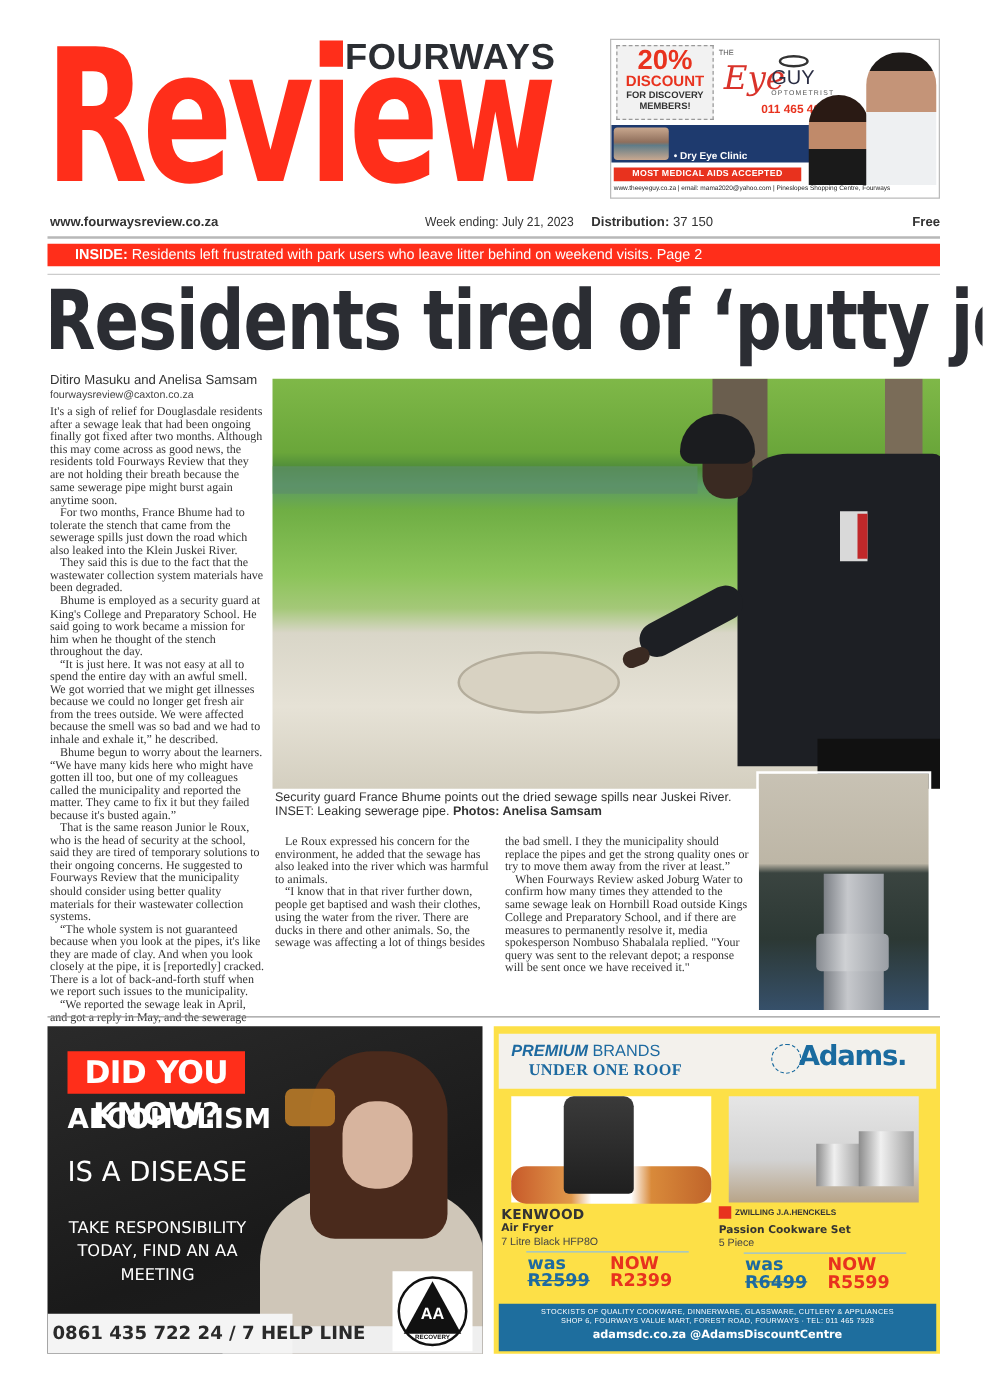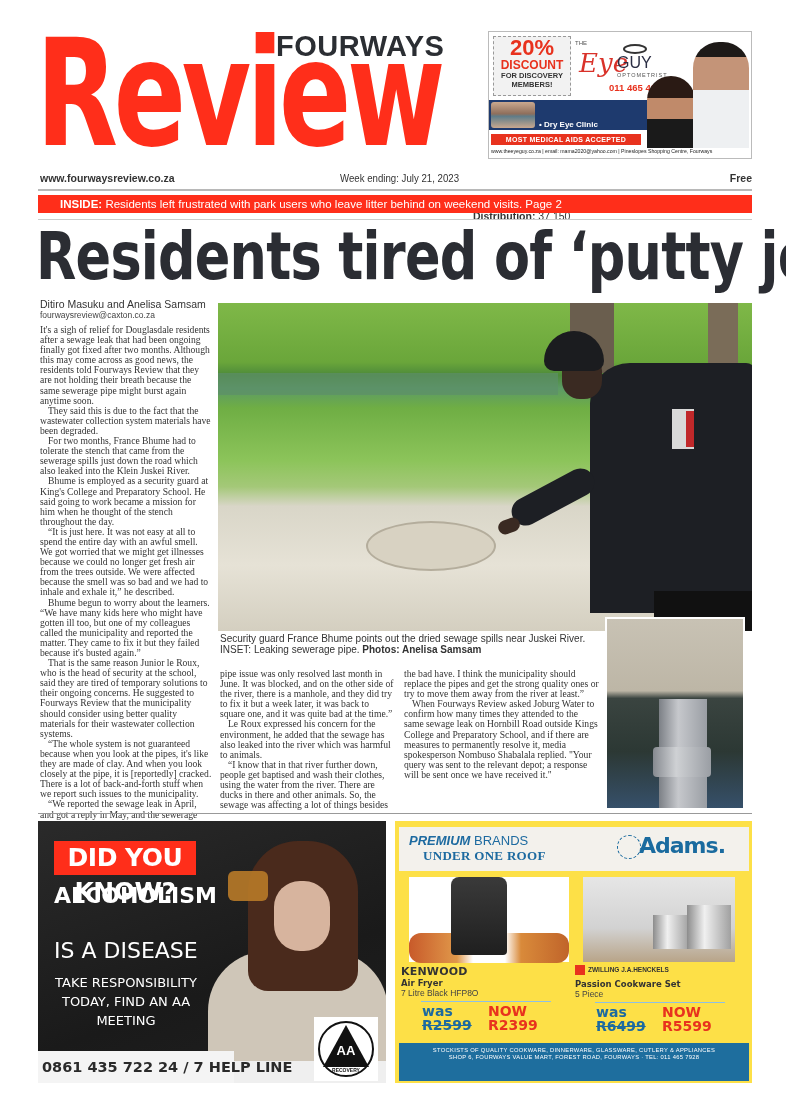--- a/index.html
+++ b/index.html
@@ -31,21 +31,21 @@
   .eye-foot { position: absolute; left: 2px; top: 116px; font-size: 5.2px; color: #222; white-space: nowrap; }
   .eye-people { position: absolute; left: 150px; top: 0; width: 114px; height: 114px; }
   .eye-people .p1 { position: absolute; left: 8px; top: 44px; width: 48px; height: 72px; border-radius: 24px 24px 0 0; background: linear-gradient(180deg,#2a1a14 0 30%,#c08a6a 30% 60%,#1a1a1a 60%); }
   .eye-people .p2 { position: absolute; left: 54px; top: 10px; width: 56px; height: 106px; border-radius: 26px 26px 0 0; background: linear-gradient(180deg,#1e1a18 0 14%,#c49478 14% 45%,#eef0f2 45%); }
 
   
   .infoline { position: absolute; left: 40px; top: 172px; width: 712px; height: 14px; font-size: 10.5px; font-weight: 700; color: #333; font-family: "Liberation Sans", sans-serif; }
   .infoline span { position: absolute; top: 0; white-space: nowrap; }
   .infoline .site { left: 0; }
   .infoline .week { left: 300px; font-weight: 400; transform: scaleX(0.92); transform-origin: left; }
-  .infoline .dist { left: 433px; margin-top: 38px; }
+  .infoline .dist { left: 433px; }
   .infoline .dist b { font-weight: 700; }
   .infoline .dist i { font-style: normal; font-weight: 400; }
   .infoline .free { right: 0; }
   .rule1 { position: absolute; left: 38px; top: 189px; width: 714px; height: 2px; background: #b8b8b8; }
   .inside-bar { position: absolute; left: 38px; top: 195px; width: 714px; height: 18px; background: #ff2e1a; color: #fff; font-size: 11.5px; line-height: 18px; padding-left: 22px; white-space: nowrap; }
   .inside-bar b { font-weight: 700; }
   .rule2 { position: absolute; left: 38px; top: 219px; width: 714px; height: 1px; background: #ccc; }
 
   
   .headline { position: absolute; left: 36px; top: 222px; width: 720px; height: 70px; font-family: "DejaVu Sans", sans-serif; font-weight: 700; font-size: 66px; line-height: 70px; color: #2b2d33; white-space: nowrap; transform: scaleX(0.795); transform-origin: left top; letter-spacing: -1px; }
@@ -92,21 +92,21 @@
   .aa-ad { position: absolute; left: 38px; top: 821px; width: 348px; height: 262px; overflow: hidden; background: linear-gradient(160deg,#2a2a2a,#1a1a1a 60%,#202020); }
   .aa-woman { position: absolute; left: 170px; top: 20px; width: 180px; height: 240px; }
   .aa-hair { position: absolute; left: 40px; top: 0; width: 110px; height: 150px; border-radius: 50px 50px 20px 20px; background: #4a2a1c; }
   .aa-face { position: absolute; left: 66px; top: 40px; width: 56px; height: 70px; border-radius: 26px; background: #d7b49e; }
   .aa-body { position: absolute; left: 0; top: 110px; width: 180px; height: 140px; border-radius: 60px 60px 0 0; background: #cfc6b8; }
   .aa-glass { position: absolute; left: 20px; top: 30px; width: 40px; height: 30px; border-radius: 6px; background: #b87a28; opacity: 0.9; }
   .aa-table { position: absolute; left: 140px; top: 240px; width: 208px; height: 22px; background: #efefef; }
   .aa-red { position: absolute; left: 16px; top: 20px; width: 142px; height: 34px; background: #ff2e1a; color: #fff; font-family: "DejaVu Sans", sans-serif; font-weight: 700; font-size: 25px; line-height: 34px; text-align: center; letter-spacing: -0.5px; transform-origin: left; }
   .aa-text { position: absolute; color: #fff; font-family: "DejaVu Sans", sans-serif; font-weight: 700; text-align: center; white-space: nowrap; }
   .aa-t1 { left: 16px; top: 62px; width: 142px; font-size: 22px; }
-  .aa-t2 { left: 16px; top: 105px; width: 142px; font-size: 22px; font-weight: 400; margin-top: 12px; }
+  .aa-t2 { left: 16px; top: 105px; width: 142px; font-size: 22px; font-weight: 400; }
   .aa-t3 { left: 10px; top: 152px; width: 156px; font-size: 13px; line-height: 19px; font-weight: 400; white-space: normal; }
   .aa-help { position: absolute; left: 0; top: 230px; width: 196px; height: 32px; background: #f4f4f4; color: #2a2a2a; font-family: "DejaVu Sans", sans-serif; font-weight: 700; font-size: 14.5px; line-height: 32px; padding-left: 4px; white-space: nowrap; }
   .aa-logo { position: absolute; left: 276px; top: 196px; width: 64px; height: 64px; background: #fff; }
   .aa-circle { position: absolute; left: 4px; top: 4px; width: 56px; height: 56px; border: 2px solid #111; border-radius: 50%; }
   .aa-tri { position: absolute; left: 9px; top: 8px; width: 0; height: 0; border-left: 23px solid transparent; border-right: 23px solid transparent; border-bottom: 42px solid #111; }
   .aa-letters { position: absolute; left: 0; top: 26px; width: 64px; text-align: center; color: #fff; font-weight: 700; font-size: 13px; }
   .aa-rec { position: absolute; left: 0; top: 50px; width: 64px; text-align: center; color: #111; font-weight: 700; font-size: 5px; }
 
   
   .adams-ad { position: absolute; left: 395px; top: 821px; width: 357px; height: 262px; background: #fde047; overflow: hidden; }
@@ -194,22 +194,22 @@
 
 <div class="headline">Residents tired of ‘putty jobs’</div>
 
 <div class="byline">
   <span>Ditiro Masuku and Anelisa Samsam</span>
   <span class="email">fourwaysreview@caxton.co.za</span>
 </div>
 
 <div class="col col1a">
   <p class="first">It's a sigh of relief for Douglasdale residents after a sewage leak that had been ongoing finally got fixed after two months. Although this may come across as good news, the residents told Fourways Review that they are not holding their breath because the same sewerage pipe might burst again anytime soon.</p>
+  <p>For two months, France Bhume had to tolerate the stench that came from the sewerage spills just down the road which also leaked into the Klein Juskei River.</p>
   <p>They said this is due to the fact that the wastewater collection system materials have been degraded.</p>
-  <p>For two months, France Bhume had to tolerate the stench that came from the sewerage spills just down the road which also leaked into the Klein Juskei River.</p>
   <p>Bhume is employed as a security guard at King's College and Preparatory School. He said going to work became a mission for him when he thought of the stench throughout the day.</p>
   <p>“It is just here. It was not easy at all to spend the entire day with an awful smell. We got worried that we might get illnesses because we could no longer get fresh air from the trees outside. We were affected because the smell was so bad and we had to inhale and exhale it,” he described.</p>
   <p>Bhume begun to worry about the learners. “We have many kids here who might have gotten ill too, but one of my colleagues called the municipality and reported the matter. They came to fix it but they failed because it's busted again.”</p>
   <p>That is the same reason Junior le Roux, who is the head of security at the school, said they are tired of temporary solutions to their ongoing concerns. He suggested to Fourways Review that the municipality should consider using better quality materials for their wastewater collection systems.</p>
   <p>“The whole system is not guaranteed because when you look at the pipes, it's like they are made of clay. And when you look closely at the pipe, it is [reportedly] cracked. There is a lot of back-and-forth stuff when we report such issues to the municipality.</p>
   <p>“We reported the sewage leak in April, and got a reply in May, and the sewerage</p>
 </div>
 
 <div class="photo">
   <div class="river"></div>
@@ -231,26 +231,25 @@
   <span>Security guard France Bhume points out the dried sewage spills near Juskei River. INSET: Leaking sewerage pipe.</span>
   <b>Photos: Anelisa Samsam</b>
 </div>
 
 <div class="inset">
   <div class="pipe"></div>
   <div class="joint"></div>
 </div>
 
 <div class="col col2">
-  <p class="first">pipe issue was only resolved last month in June. It was blocked, and on the other side of the river, there is a manhole, and they did try to fix it but a week later, it was back to square one, and it was quite bad at the time.”</p>
   <p>Le Roux expressed his concern for the environment, he added that the sewage has also leaked into the river which was harmful to animals.</p>
   <p>“I know that in that river further down, people get baptised and wash their clothes, using the water from the river. There are ducks in there and other animals. So, the sewage was affecting a lot of things besides</p>
 </div>
 <div class="col col3">
-  <p class="first">the bad have. I think the municipality should replace the pipes and get the strong quality ones or try to move them away from the river at least.”</p>
+  <p class="first">the bad smell. I they the municipality should replace the pipes and get the strong quality ones or try to move them away from the river at least.”</p>
   <p>When Fourways Review asked Joburg Water to confirm how many times they attended to the same sewage leak on Hornbill Road outside Kings College and Preparatory School, and if there are measures to permanently resolve it, media spokesperson Nombuso Shabalala replied. "Your query was sent to the relevant depot; a response will be sent once we have received it."</p>
 </div>
 
 <div class="rule3"></div>
 
 <div class="aa-ad">
   <div class="aa-woman">
     <div class="aa-body"></div>
     <div class="aa-hair"></div>
     <div class="aa-face"></div>
@@ -305,14 +304,15 @@
     <div class="pline"></div>
     <div class="prices">
       <div class="was"><span>was</span><span class="amt">R6499</span></div>
       <div class="now"><span>NOW</span><span class="amt">R5599</span></div>
     </div>
   </div>
 
   <div class="adams-foot">
     <div class="l1">STOCKISTS OF QUALITY COOKWARE, DINNERWARE, GLASSWARE, CUTLERY &amp; APPLIANCES</div>
     <div class="l1" style="padding-top:0">SHOP 6, FOURWAYS VALUE MART, FOREST ROAD, FOURWAYS · TEL: 011 465 7928</div>
+    <div class="l2">adamsdc.co.za @AdamsDiscountCentre</div>
   </div>
 </div>
 
 </body></html>

